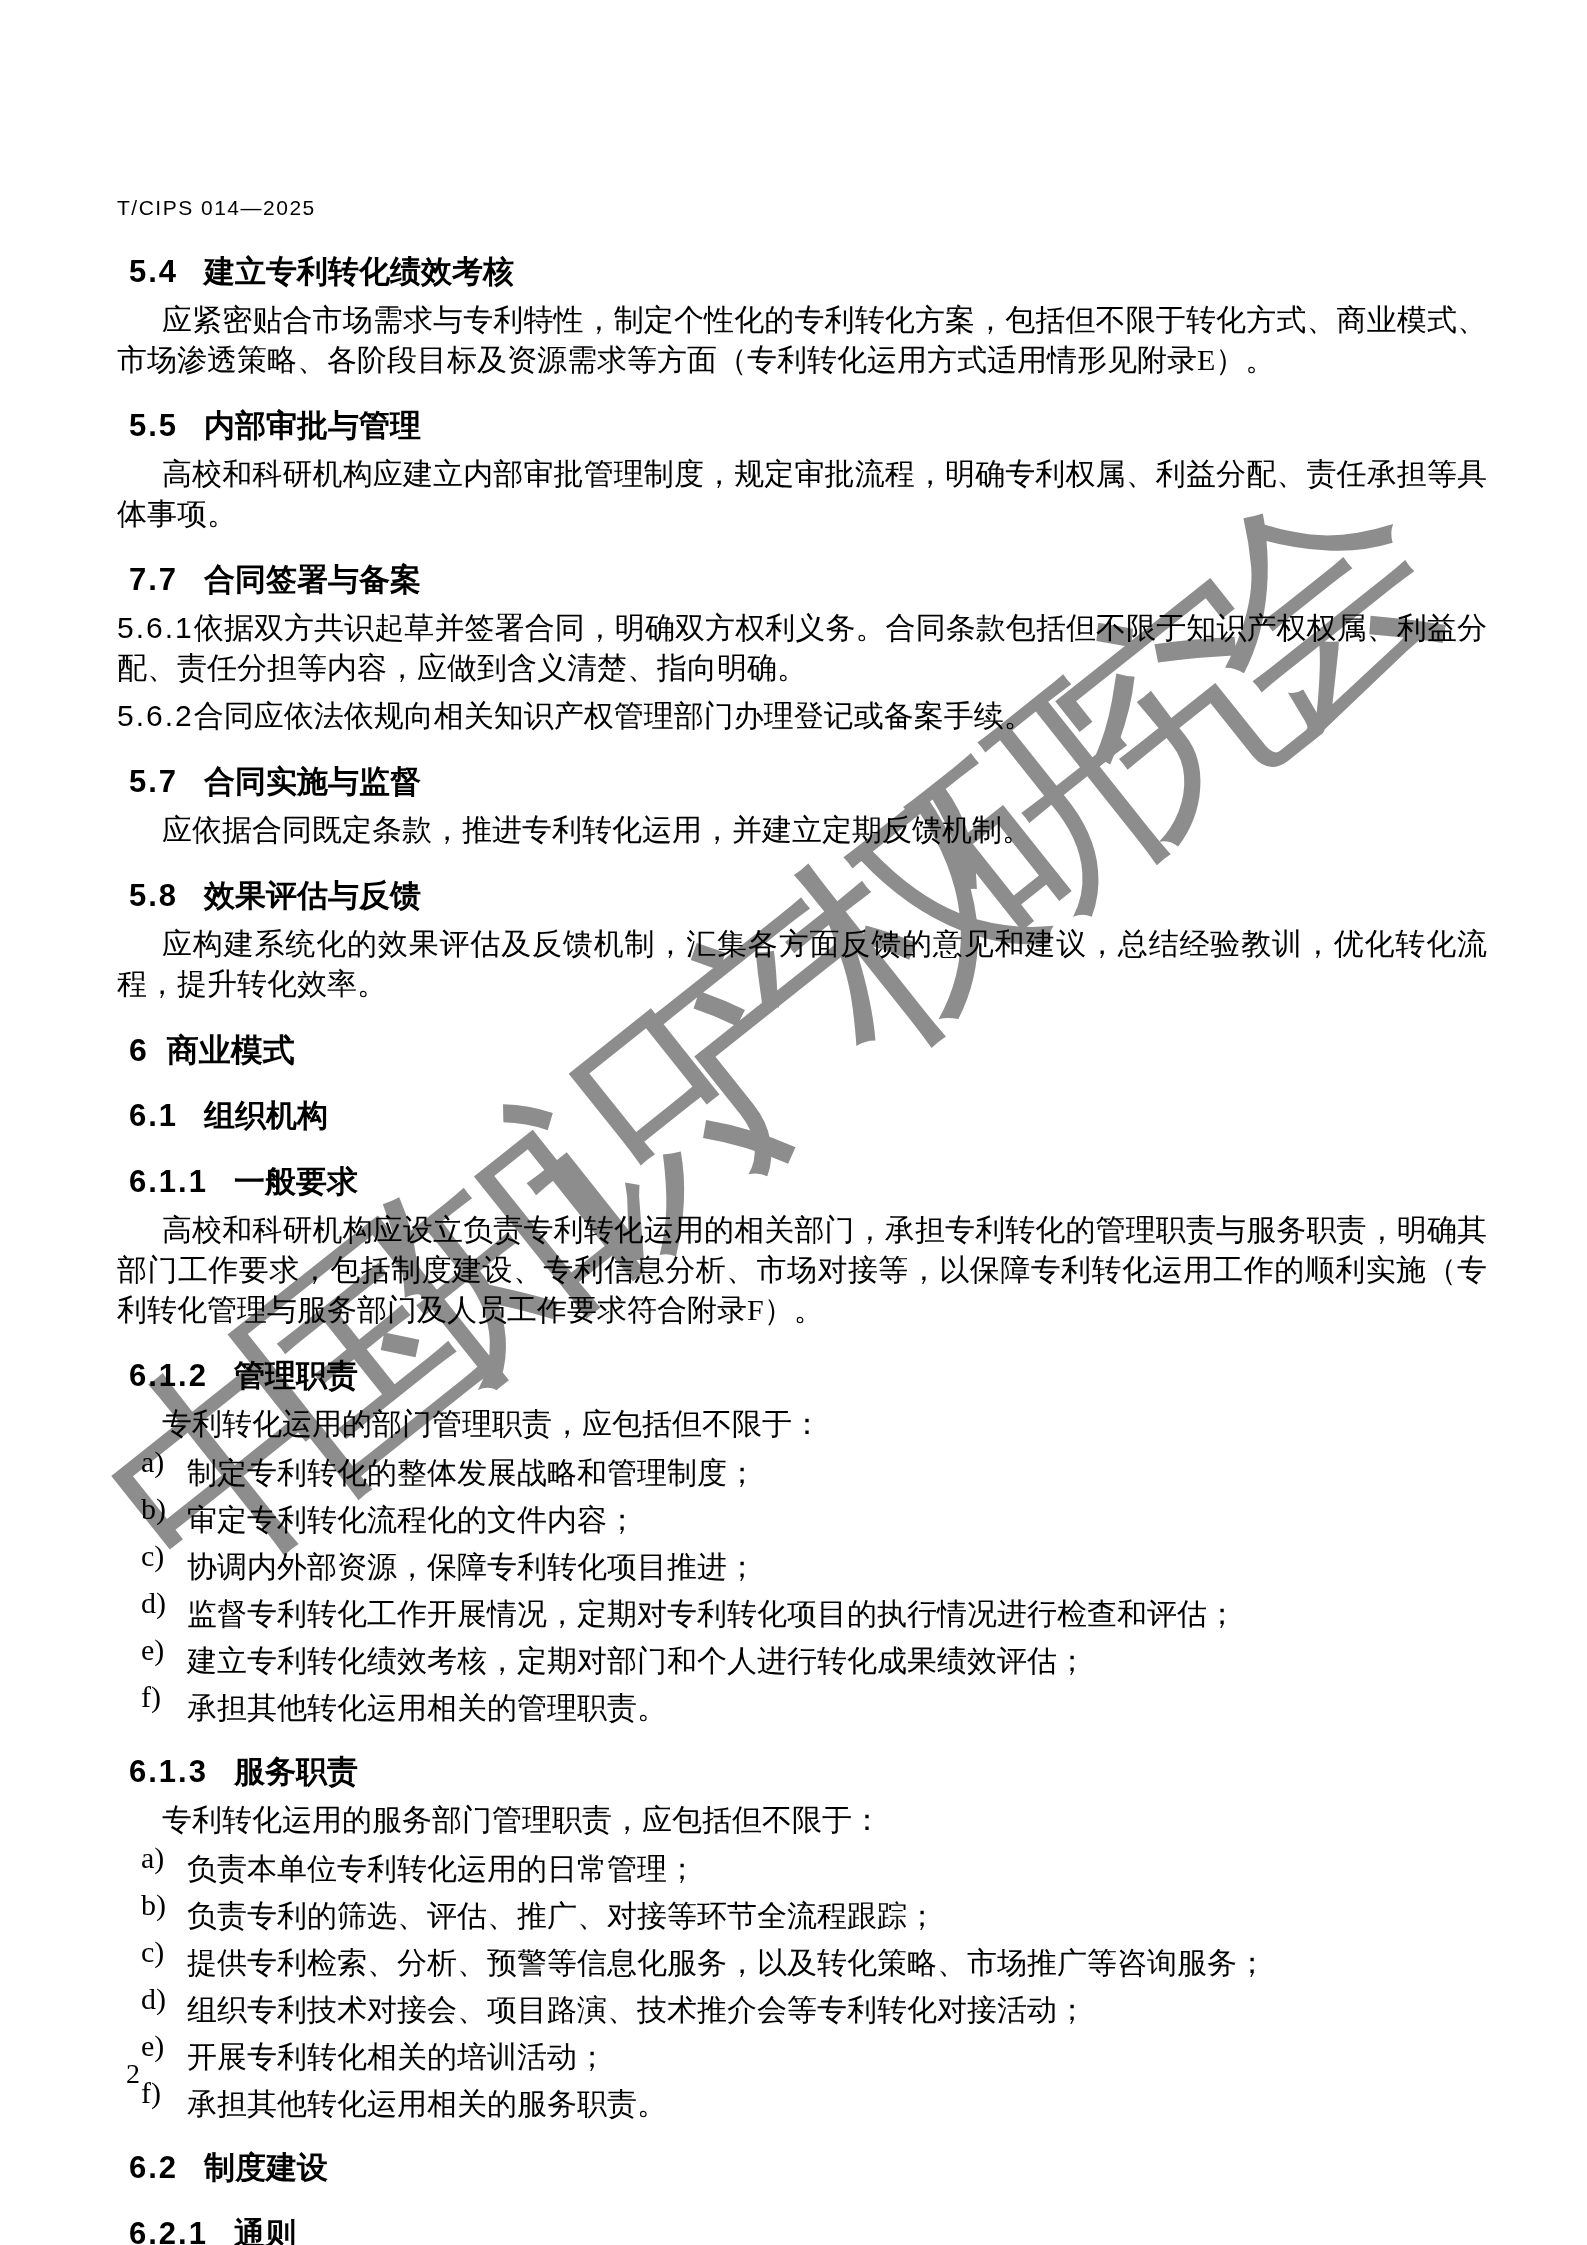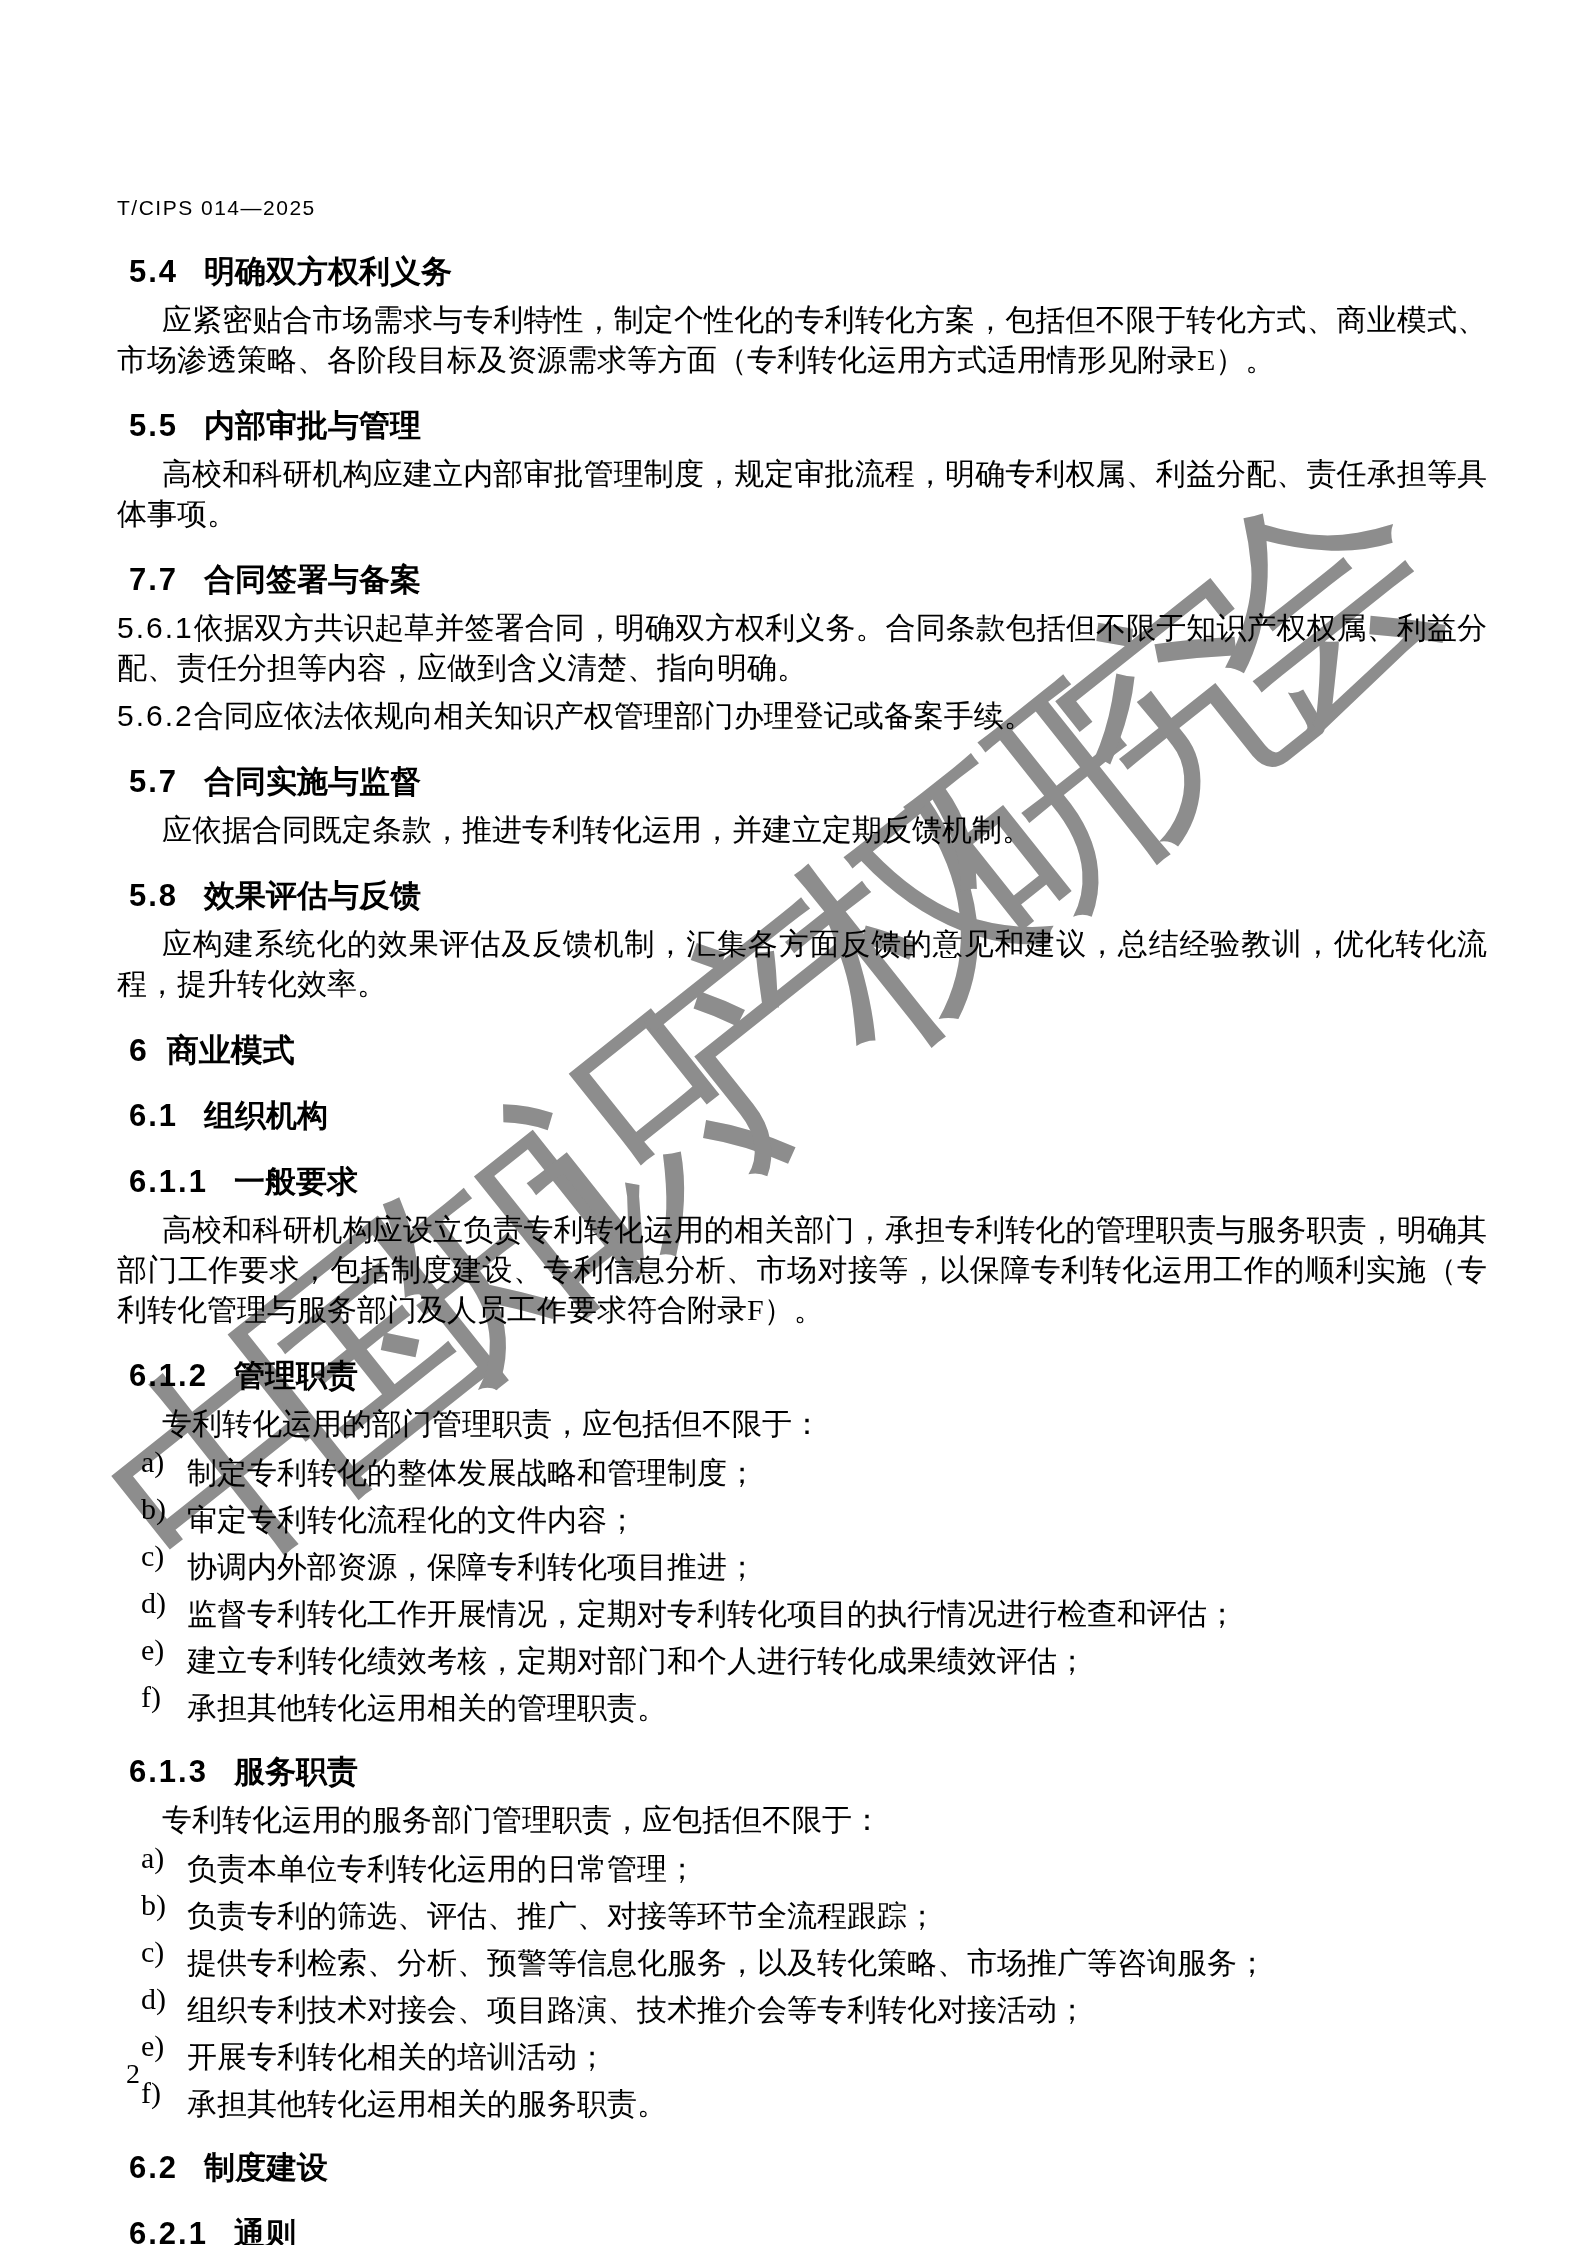--- a/index.html
+++ b/index.html
@@ -42,21 +42,21 @@
   }
 </style>
 </head>
 <body>
 
 <div class="watermark">中国知识产权研究会</div>
 
 <div class="content">
   <p class="doc-code">T/CIPS 014—2025</p>
   <div id="doc-body">
-      <div class="h h2"><span class="num">5.4</span><span class="ttl">明确双方权利义务</span></div>
+      <div class="h h2"><span class="num">5.4</span><span class="ttl">建立专利转化绩效考核</span></div>
       <p class="para indent">应紧密贴合市场需求与专利特性，制定个性化的专利转化方案，包括但不限于转化方式、商业模式、市场渗透策略、各阶段目标及资源需求等方面（专利转化运用方式适用情形见附录E）。</p>
       <div class="h h2"><span class="num">5.5</span><span class="ttl">内部审批与管理</span></div>
       <p class="para indent">高校和科研机构应建立内部审批管理制度，规定审批流程，明确专利权属、利益分配、责任承担等具体事项。</p>
       <div class="h h2"><span class="num">7.7</span><span class="ttl">合同签署与备案</span></div>
       <p class="para pnum"><span class="pn">5.6.1</span><span>依据双方共识起草并签署合同，明确双方权利义务。合同条款包括但不限于知识产权权属、利益分配、责任分担等内容，应做到含义清楚、指向明确。</span></p>
       <p class="para pnum"><span class="pn">5.6.2</span><span>合同应依法依规向相关知识产权管理部门办理登记或备案手续。</span></p>
       <div class="h h2"><span class="num">5.7</span><span class="ttl">合同实施与监督</span></div>
       <p class="para indent">应依据合同既定条款，推进专利转化运用，并建立定期反馈机制。</p>
       <div class="h h2"><span class="num">5.8</span><span class="ttl">效果评估与反馈</span></div>
       <p class="para indent">应构建系统化的效果评估及反馈机制，汇集各方面反馈的意见和建议，总结经验教训，优化转化流程，提升转化效率。</p>

